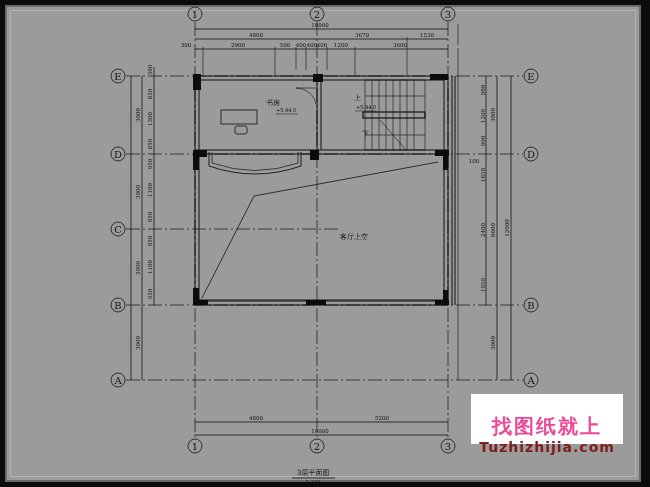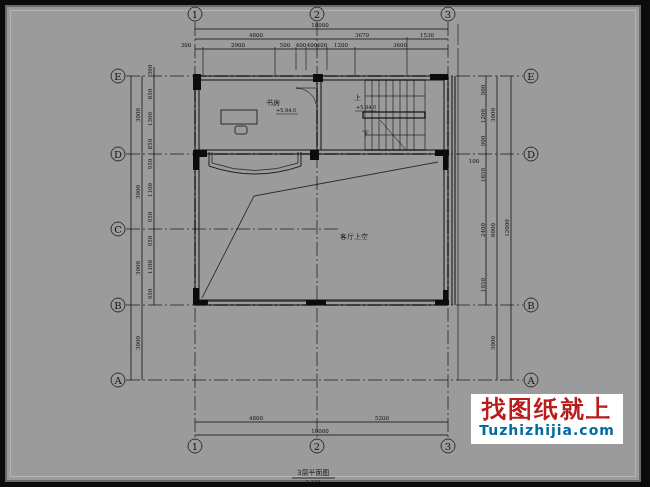--- a/index.html
+++ b/index.html
@@ -19,26 +19,26 @@
   .dim { font-family: "DejaVu Serif", serif; font-size: 5.5px; fill: #111; }
   .axis-label { font-family: "DejaVu Serif", serif; font-size: 10px; fill: #111; }
   .room { font-family: "DejaVu Sans", sans-serif; font-size: 7px; fill: #111; }
   .small { font-family: "DejaVu Sans", sans-serif; font-size: 5px; fill: #111; }
   .title { font-family: "DejaVu Sans", sans-serif; font-size: 7px; fill: #111; }
   #watermark {
     position: absolute; left: 471px; top: 394px; width: 152px; height: 50px;
     background: #ffffff; text-align: center;
   }
   #wm-cn {
-    display: block; font-family: "DejaVu Sans", sans-serif; font-size: 24px;
-    font-weight: bold; color: #b91c1c; letter-spacing: 2px; margin-top: 3px; line-height: 24px;
+    display: block; font-family: "DejaVu Sans", sans-serif; font-size: 20px;
+    font-weight: bold; color: #ec4899; letter-spacing: 2px; margin-top: 20px; line-height: 24px;
   }
   #wm-en {
     display: block; font-family: "DejaVu Sans", sans-serif; font-size: 14px;
-    font-weight: bold; color: #0369a1; letter-spacing: 1px; line-height: 18px;
+    font-weight: bold; color: #7f1d1d; letter-spacing: 1px; line-height: 18px;
   }
 </style>
 </head>
 <body>
 
 <div id="frame">
   <div id="sheet">
     <div id="sheet-inner"></div>
   </div>
 

